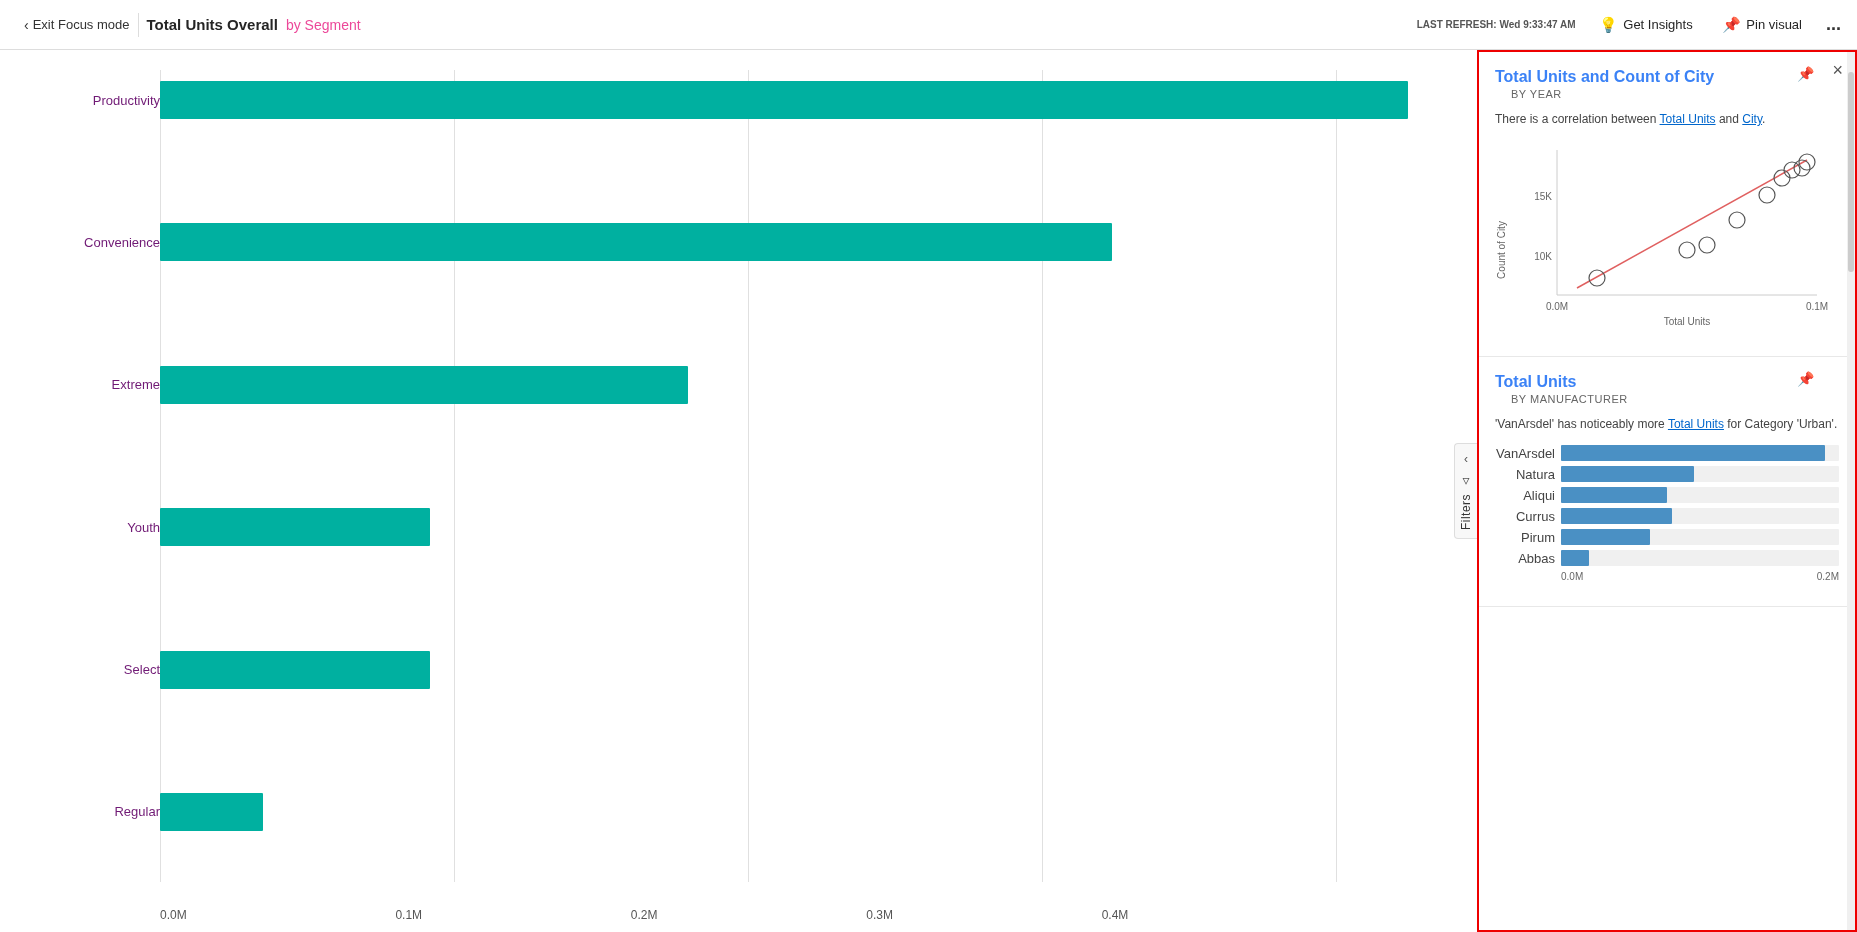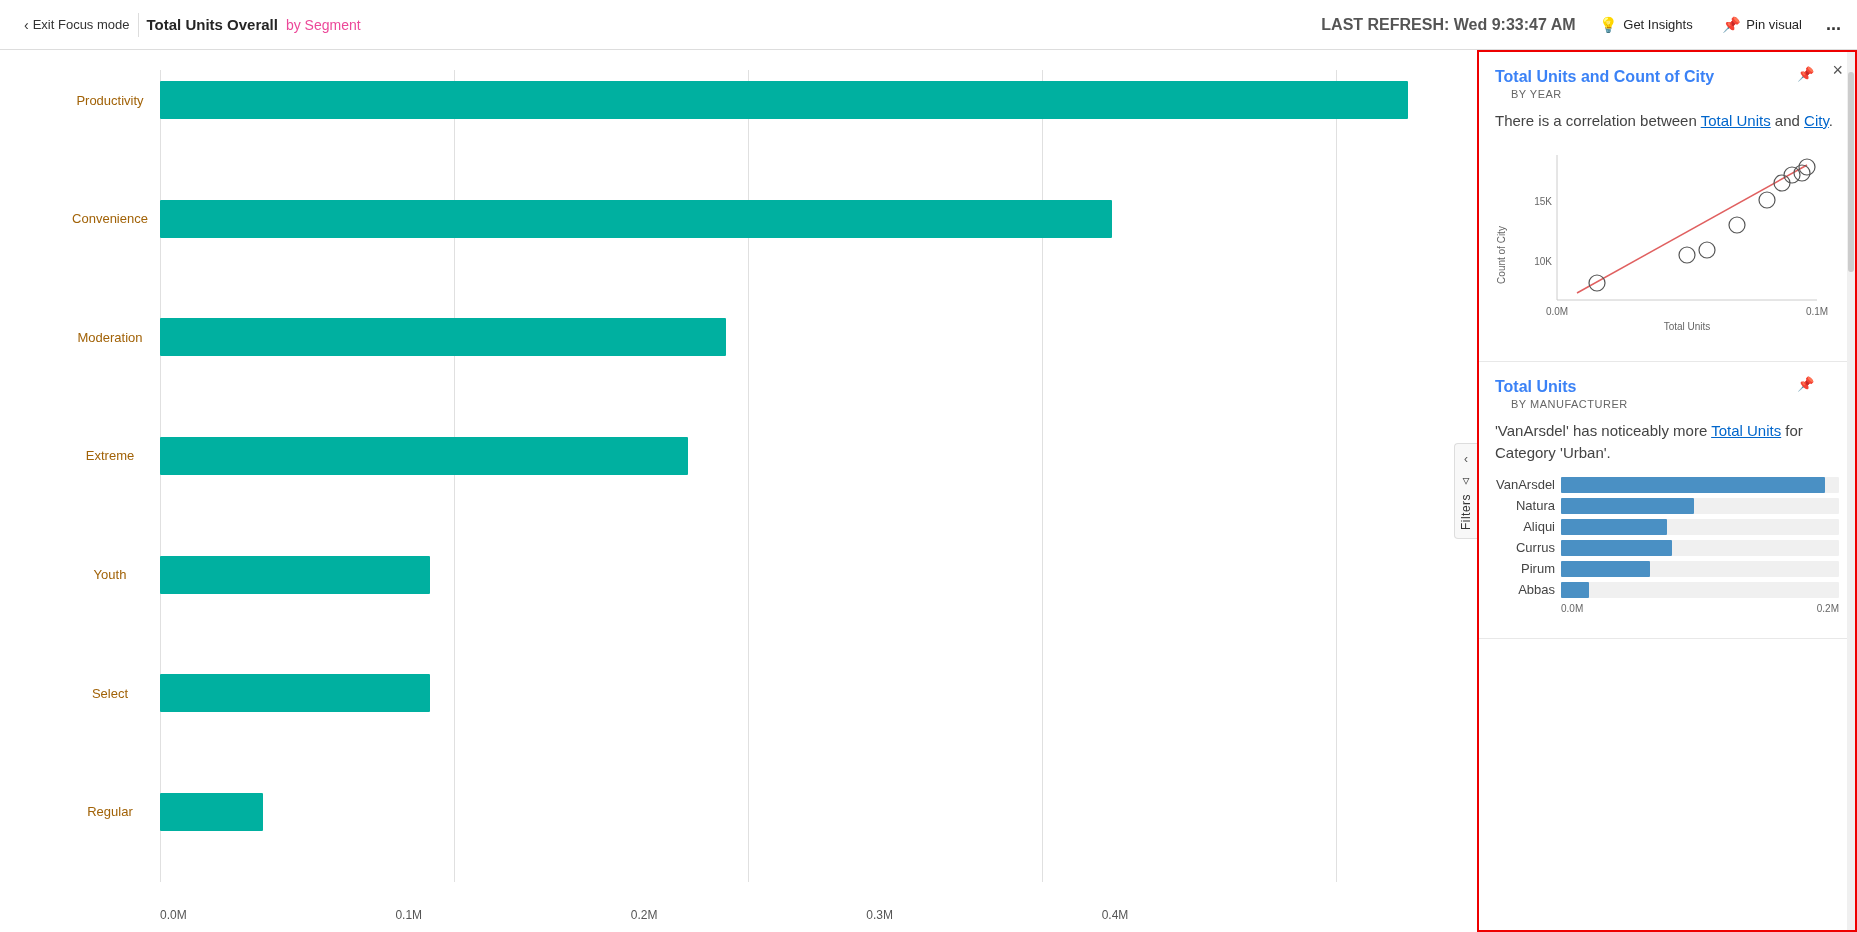--- a/index.html
+++ b/index.html
@@ -41,21 +41,21 @@
       font-size: 14px;
       font-weight: 400;
       color: #ec4899;
     }
     .header-right {
       display: flex;
       align-items: center;
       gap: 18px;
     }
     .last-refresh {
-      font-size: 16px;
+      font-size: 10px;
       color: #555;
       padding-left: 8px;
     }
     .last-refresh span { font-weight: 600; }
     .header-action {
       display: flex;
       align-items: center;
       gap: 5px;
       font-size: 13px;
       color: #252525;
@@ -92,23 +92,23 @@
 
     .chart-row {
       display: flex;
       align-items: center;
       height: 60px;
       gap: 0;
     }
 
     .bar-label {
       width: 100px;
-      text-align: center;
+      text-align: right;
       font-size: 13px;
-      color: #a16207;
+      color: #701a75;
       flex-shrink: 0;
     }
 
     .bar-track {
       flex: 1;
       height: 38px;
       position: relative;
     }
 
     .bar-fill {
@@ -212,21 +212,21 @@
     }
     .card-subtitle {
       font-size: 11px;
       color: #666;
       text-transform: uppercase;
       letter-spacing: 0.5px;
       margin-bottom: 10px;
       padding-left: 16px;
     }
     .card-description {
-      font-size: 15px;
+      font-size: 12px;
       color: #444;
       margin-bottom: 12px;
       line-height: 1.5;
     }
     .card-description .highlight {
       color: #0066cc;
       text-decoration: underline;
     }
     .card-pin-icon {
       position: absolute;
@@ -353,26 +353,20 @@
           <div class="bar-fill" style="width:97%"></div>
         </div>
       </div>
       <div class="chart-row">
         <div class="bar-label">Convenience</div>
         <div class="bar-track">
           <div class="bar-fill" style="width:74%"></div>
         </div>
       </div>
       <div class="chart-row">
-        <div class="bar-label">Moderation</div>
-        <div class="bar-track">
-          <div class="bar-fill" style="width:44%"></div>
-        </div>
-      </div>
-      <div class="chart-row">
         <div class="bar-label">Extreme</div>
         <div class="bar-track">
           <div class="bar-fill" style="width:41%"></div>
         </div>
       </div>
       <div class="chart-row">
         <div class="bar-label">Youth</div>
         <div class="bar-track">
           <div class="bar-fill" style="width:21%"></div>
         </div>

